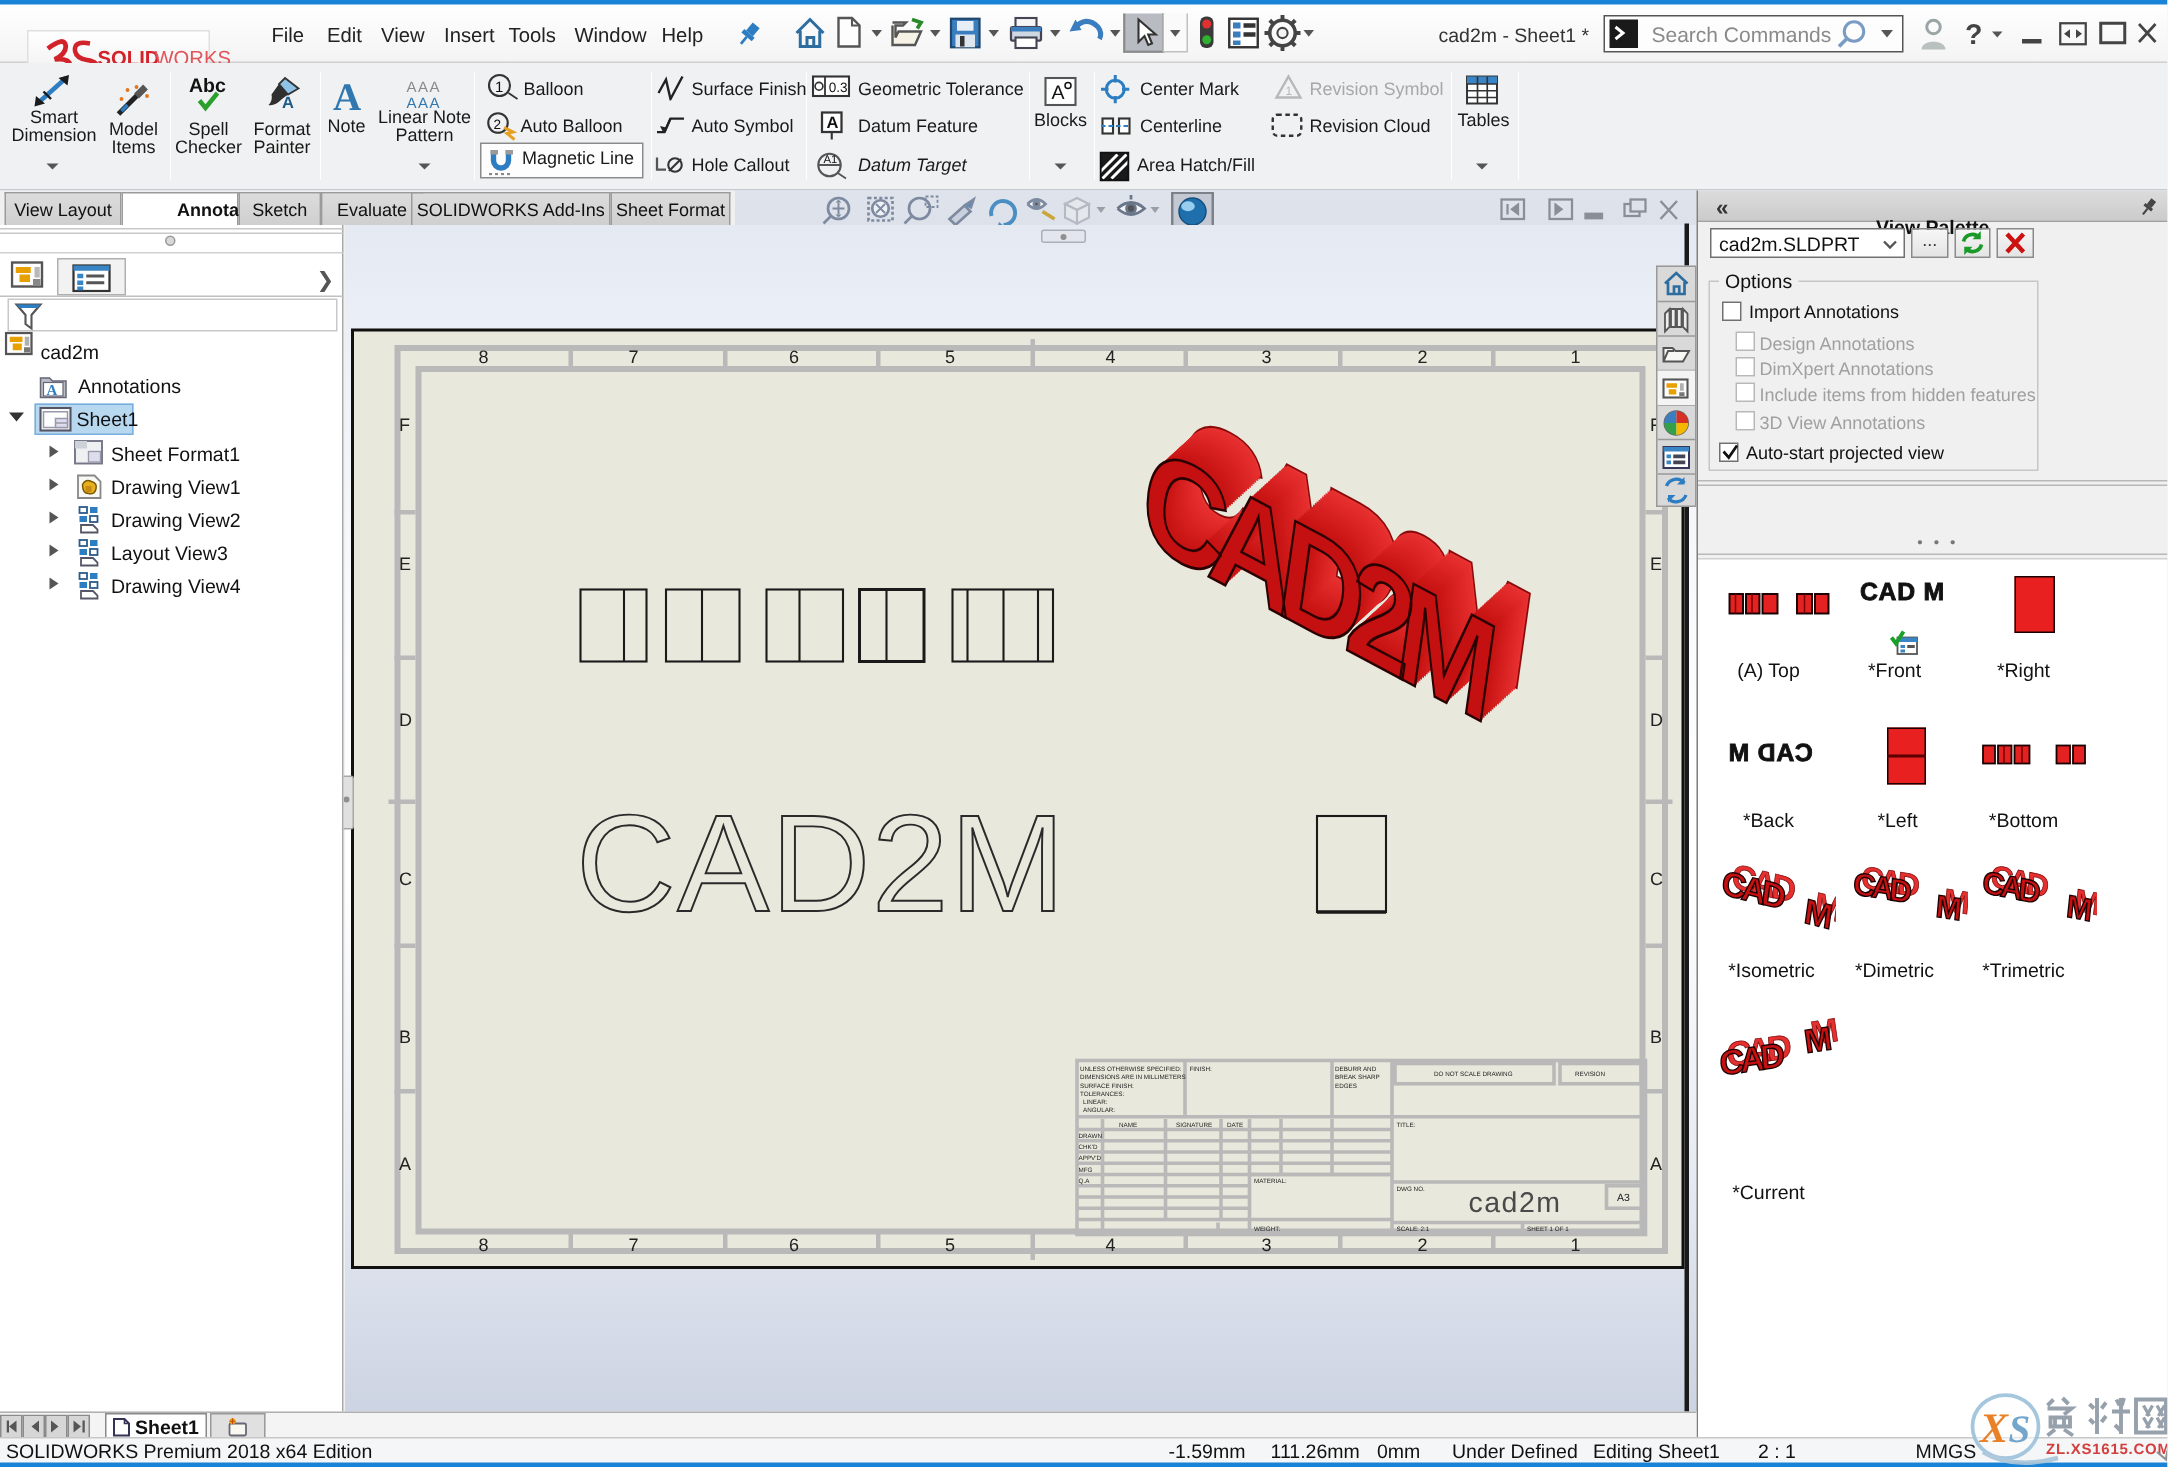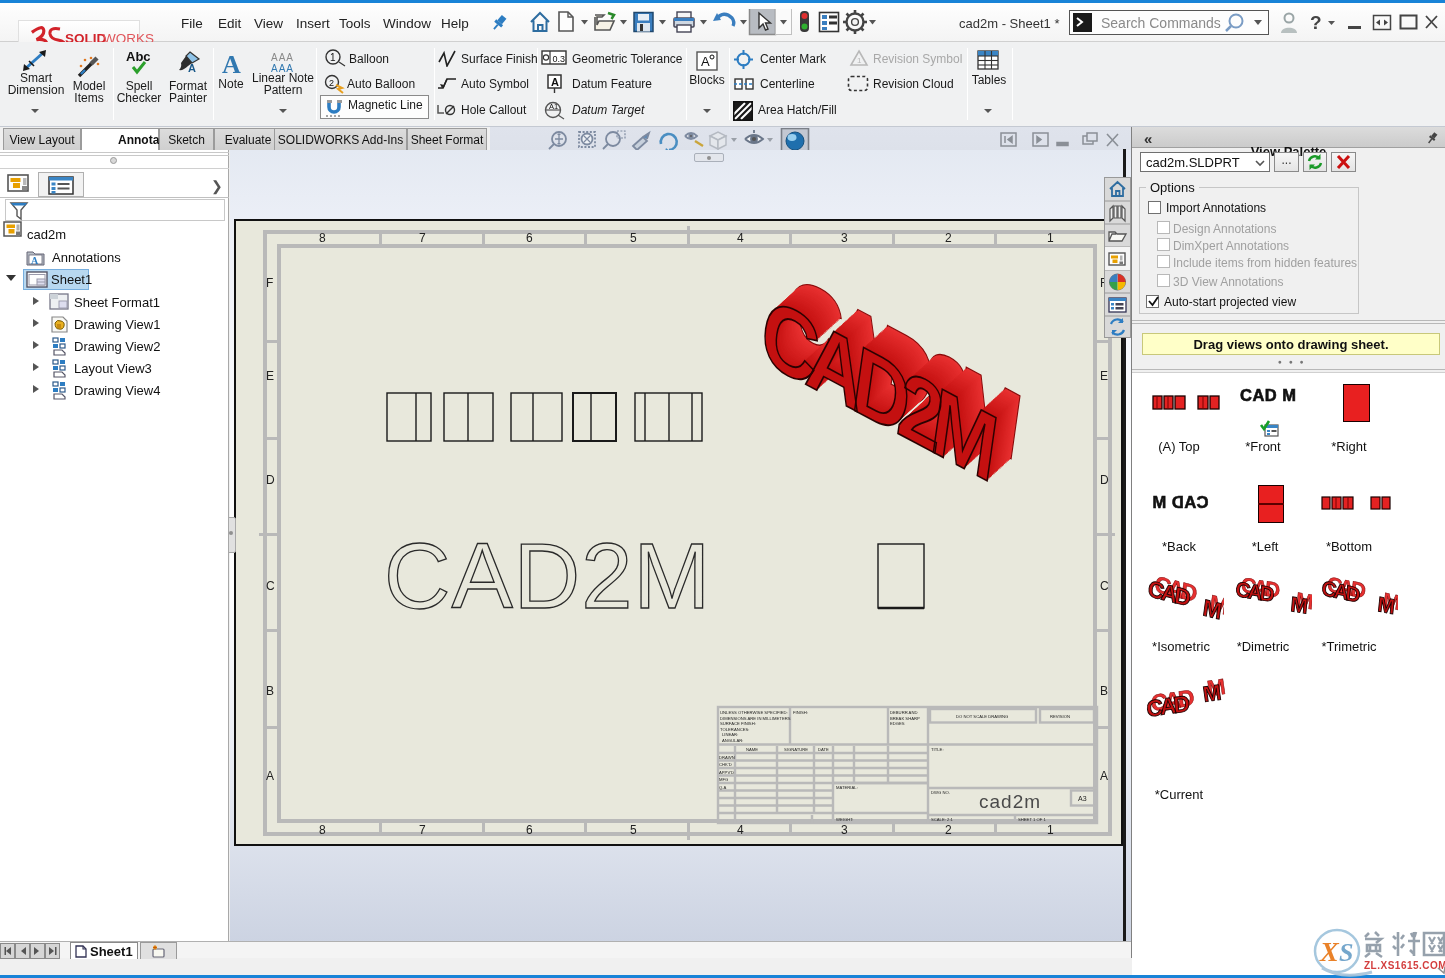--- a/index.html
+++ b/index.html
@@ -814,21 +814,20 @@
       <div class="vopt dis" style="left:41px; top:148px;">3D View Annotations</div>
     <div class="cb" style="left:14px; top:168px;"></div>
       <div class="vopt" style="left:32px; top:168px;">Auto-start projected view</div>
     <svg class="abs" style="left:14px; top:167px;" width="15" height="15" viewBox="0 0 15 15">
         <path d="M3 7 l3.5 4 5.5 -8" stroke="#111" stroke-width="1.8" fill="none"></path>
       </svg>
 
     <div class="abs" style="left:0px; top:193px; width:313px; height:1px; background:#b8b8b8;"></div>
     <div class="abs" style="left:0px; top:196px; width:313px; height:1px; background:#b8b8b8;"></div>
 
-    <div class="abs" style="left:10px; top:206px; width:298px; height:22px; background:#ffffc8; border:1px solid #c8c87a; font-size:13px; font-weight:bold; text-align:center; padding-top:3px; color:#111;">Drag views onto drawing sheet.</div>
     <div class="abs" style="left:146px; top:231px; width:36px; height:6px; color:#777; font-size:6.5px; letter-spacing:7px;">●●●</div>
     <div class="abs" style="left:0px; top:242px; width:313px; height:1px; background:#b8b8b8;"></div>
     <div class="abs" style="left:0px; top:245px; width:313px; height:713px; background:#ffffff; border-top:1px solid #d0d0d0;"></div>
 
     <svg class="abs" style="left:20px; top:268px;" width="70" height="16" viewBox="0 0 70 16">
       <g fill="#e42222" stroke="#1a0000" stroke-width="1.3">
         <rect x="1" y="1" width="9" height="13"></rect>
           <rect x="12" y="1" width="9" height="13"></rect>
           <rect x="23" y="1" width="10" height="13"></rect>
         <rect x="46" y="1" width="10" height="13"></rect>
@@ -969,14 +968,25 @@
         <path d="M99 9 l2 4 M104 8 l-1.5 5 M96 17 h12 M102 8 v24 M98 26 l4 4"></path>
 
         <path d="M112 9 h20 v22 h-20 z"></path>
         <path d="M117 13 l4 7 M123 13 l-4 7 M126 13 l4 7 M131 13 l-4 7" stroke-width="2.2"></path>
         <path d="M117 21 l4 7 M123 21 l-4 7 M126 21 l4 7 M131 21 l-4 7" stroke-width="2.2"></path>
       </g>
       <text x="52" y="45" font-size="10" font-weight="bold" fill="#d03030" font-family="Liberation Sans" letter-spacing="0.5">ZL.XS1615.COM</text>
       <path d="M126 44 l6 5 1 -6" fill="none" stroke="#888" stroke-width="1.5"></path>
     </g>
   </svg>
+  <div id="statusbar">
+    <div class="st" style="left:4px;">SOLIDWORKS Premium 2018 x64 Edition</div>
+    <div class="st" style="left:779px;">-1.59mm</div>
+    <div class="st" style="left:847px;">111.26mm</div>
+    <div class="st" style="left:918px;">0mm</div>
+    <div class="st" style="left:968px;">Under Defined</div>
+    <div class="st" style="left:1062px;">Editing Sheet1</div>
+    <div class="st" style="left:1172px;">2 : 1</div>
+    <div class="st" style="left:1277px;">MMGS</div>
+
+  </div>
   <div id="blueline"></div>
 </div>
 
 </body></html>

